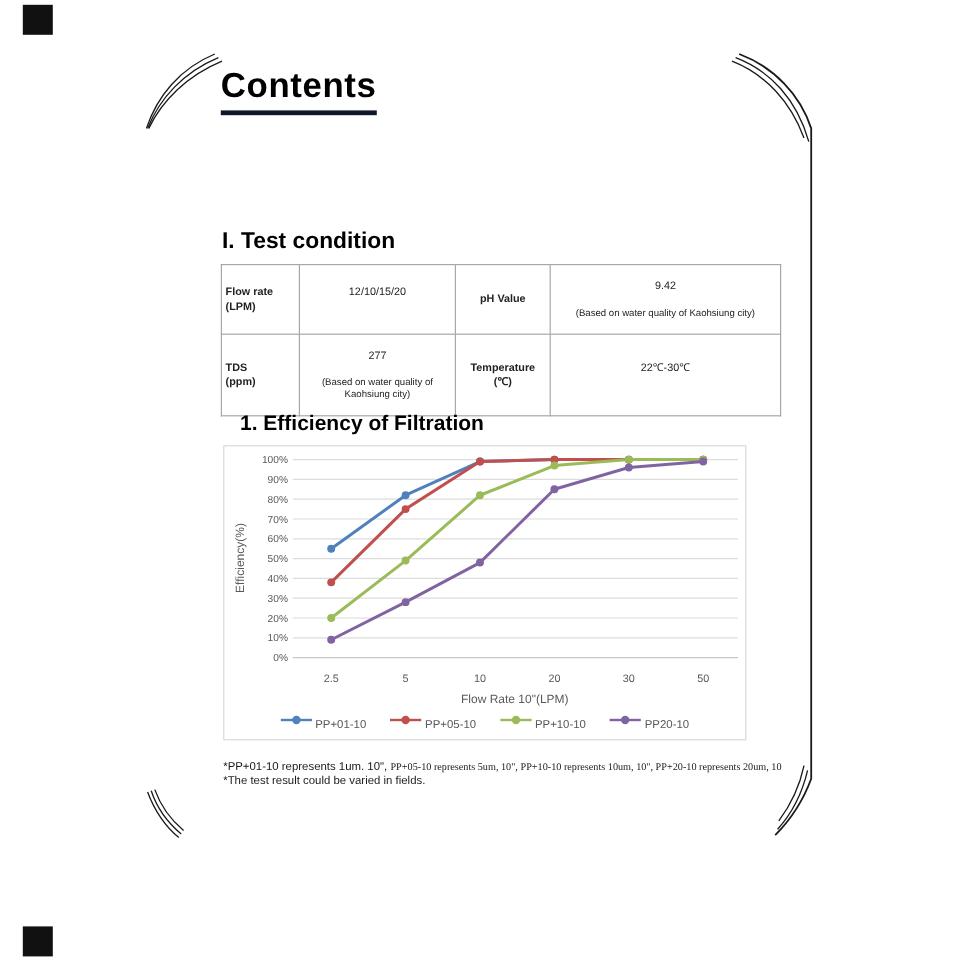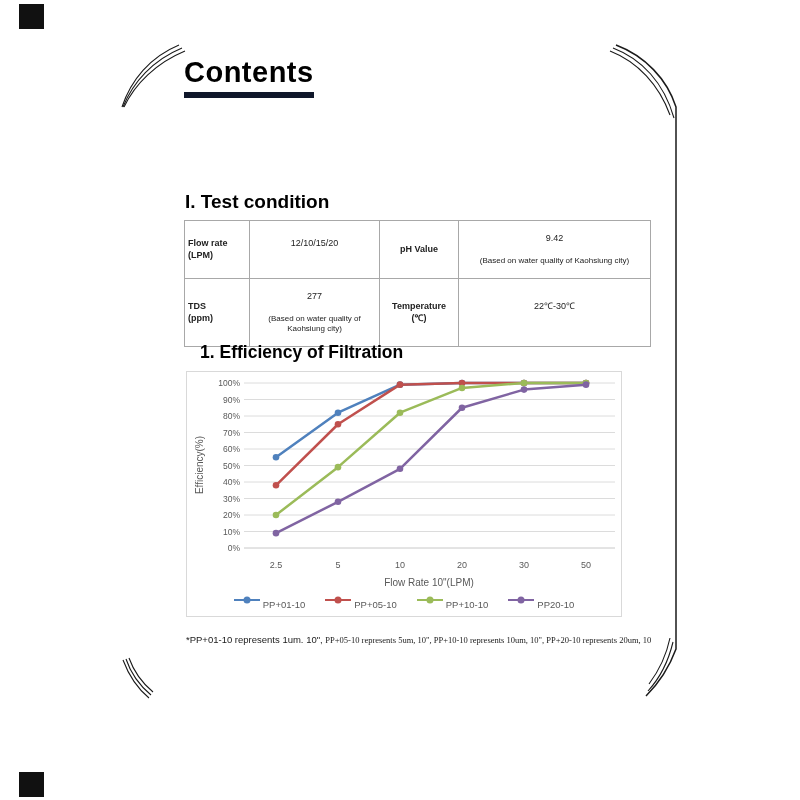--- a/index.html
+++ b/index.html
@@ -7,21 +7,21 @@
     position:relative; width:800px; height:800px; background:#ffffff;
     overflow:hidden; font-family:"Liberation Sans", sans-serif; color:#000;
   }
   
   #frame-svg { position:absolute; left:0; top:0; width:800px; height:800px; pointer-events:none; }
 
   
   #contents-title {
     position:absolute; left:184px; top:56px;
     font-size:29px; font-weight:bold; letter-spacing:0.5px;
-    border-bottom:6px solid #0f172a; padding-bottom:3px; display:inline-block;
+    border-bottom:4px solid #0f172a; padding-bottom:3px; display:inline-block;
   }
 
   
   #contents-table {
     position:absolute; left:167px; top:103px; width:453px;
     border-collapse:collapse; table-layout:fixed;
     font-size:14px;
   }
   #contents-table th, #contents-table td {
     border:1.6px solid #3a3a3a; padding:0 3px; height:20px;
@@ -240,14 +240,15 @@
             <span class="legend-dot" style="background: rgb(128, 100, 162);"></span>
           </span>
           <span>PP20-10</span>
         </div>
       </div>
   </div>
 
   <div id="footnote-1" class="footnote">
     <span class="fn-sans">*PP+01-10 represents 1um. 10", </span><span class="fn-serif">PP+05-10 represents 5um, 10", PP+10-10 represents 10um, 10", PP+20-10 represents 20um, 10</span>
   </div>
+  <div id="footnote-2" class="footnote fn-sans">*The test result could be varied in fields.</div>
 
 </div>
 
 </body></html>

